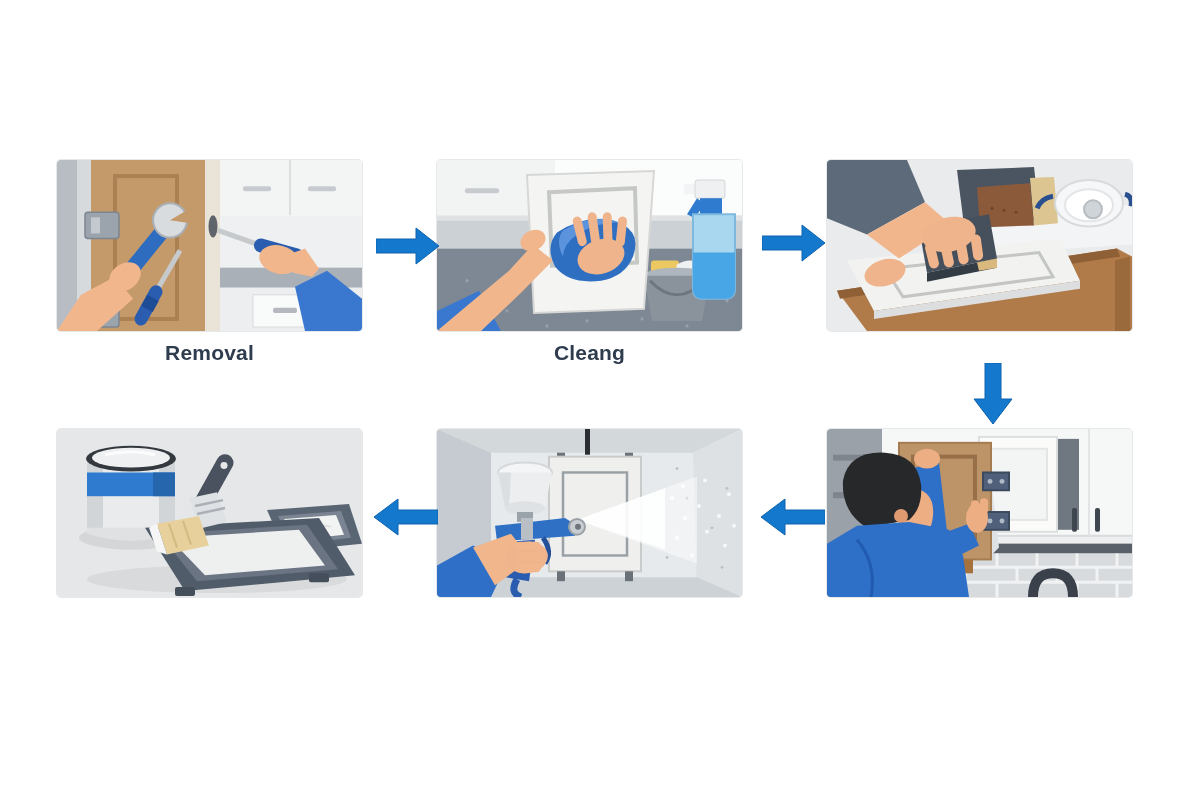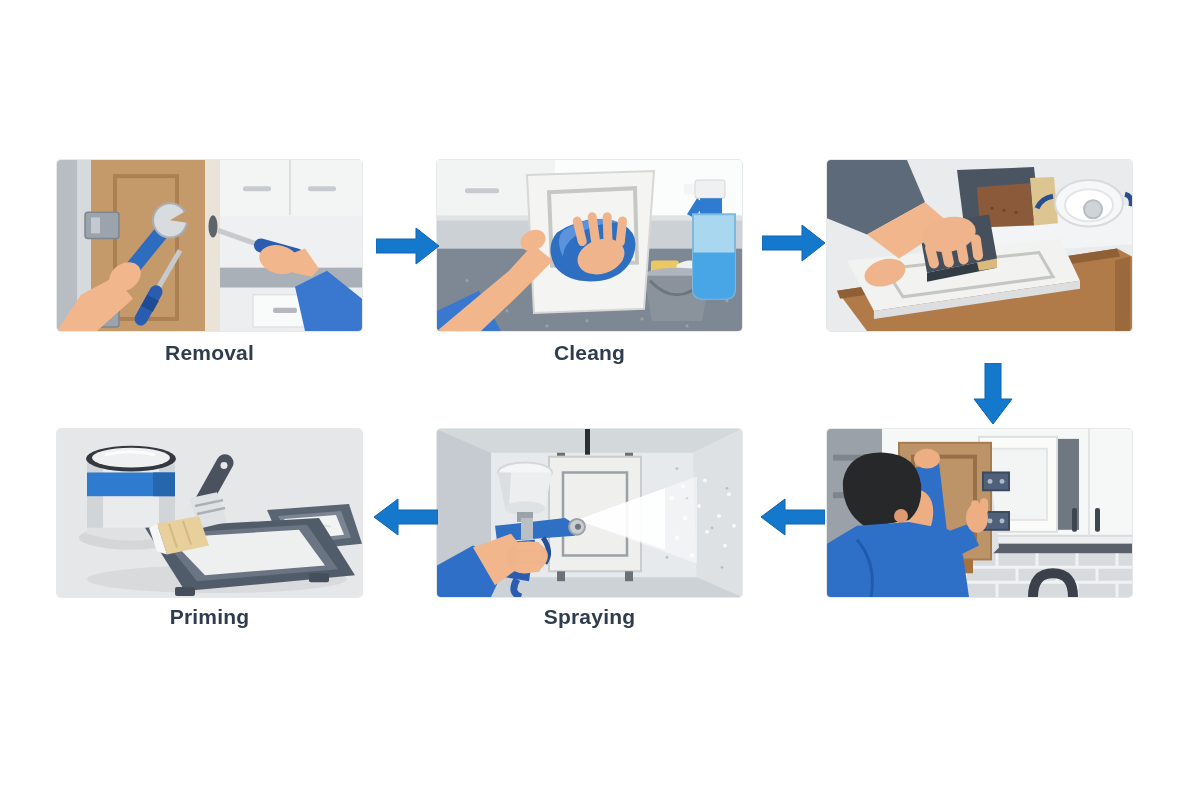--- a/index.html
+++ b/index.html
@@ -406,16 +406,14 @@
   <svg class="arrow" style="left:372px;top:497px;" width="66" height="40">
     <polygon points="66,13 26,13 26,2 2,20 26,38 26,27 66,27" stroke="#0f63ae" stroke-width="1" fill="#1478cc"></polygon>
   </svg>
 
   <svg class="arrow" style="left:759px;top:497px;" width="66" height="40">
     <polygon points="66,13 26,13 26,2 2,20 26,38 26,27 66,27" stroke="#0f63ae" stroke-width="1" fill="#1478cc"></polygon>
   </svg>
 
   <div class="caption" style="left:57px;top:341px;">Removal</div>
   <div class="caption" style="left:437px;top:341px;">Cleang</div>
-  <div class="caption" style="left:57px;top:605px;">Priming</div>
-  <div class="caption" style="left:437px;top:605px;">Spraying</div>
 
 </div>
 
 </body></html>

